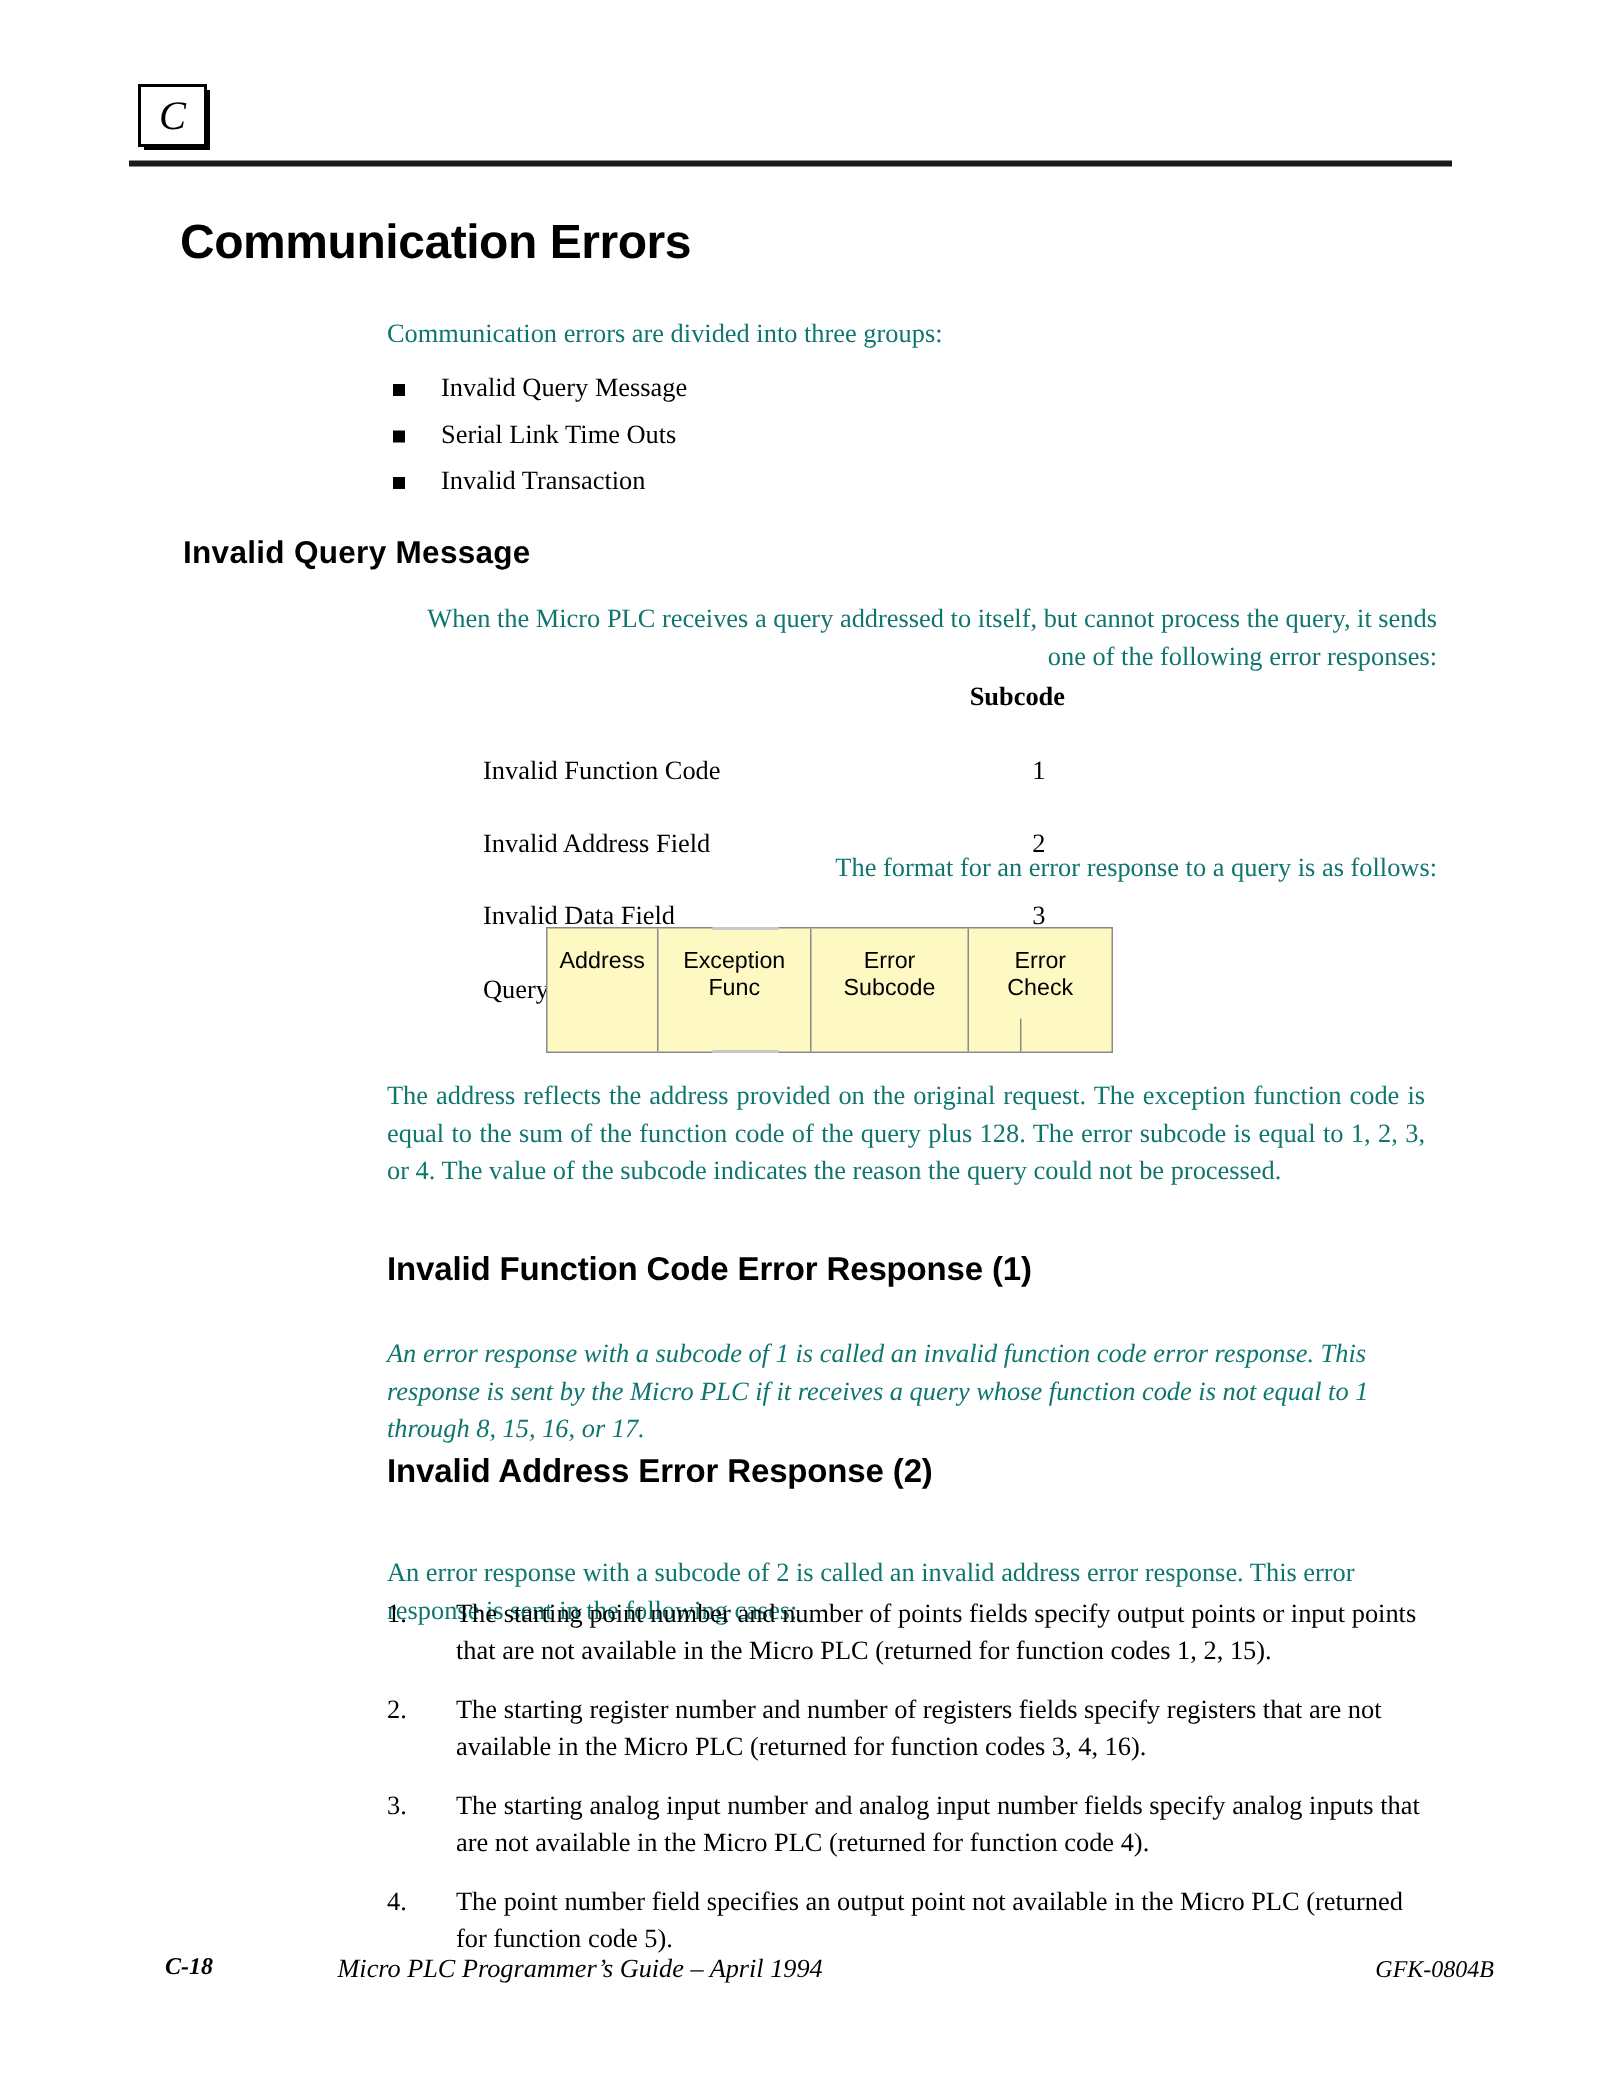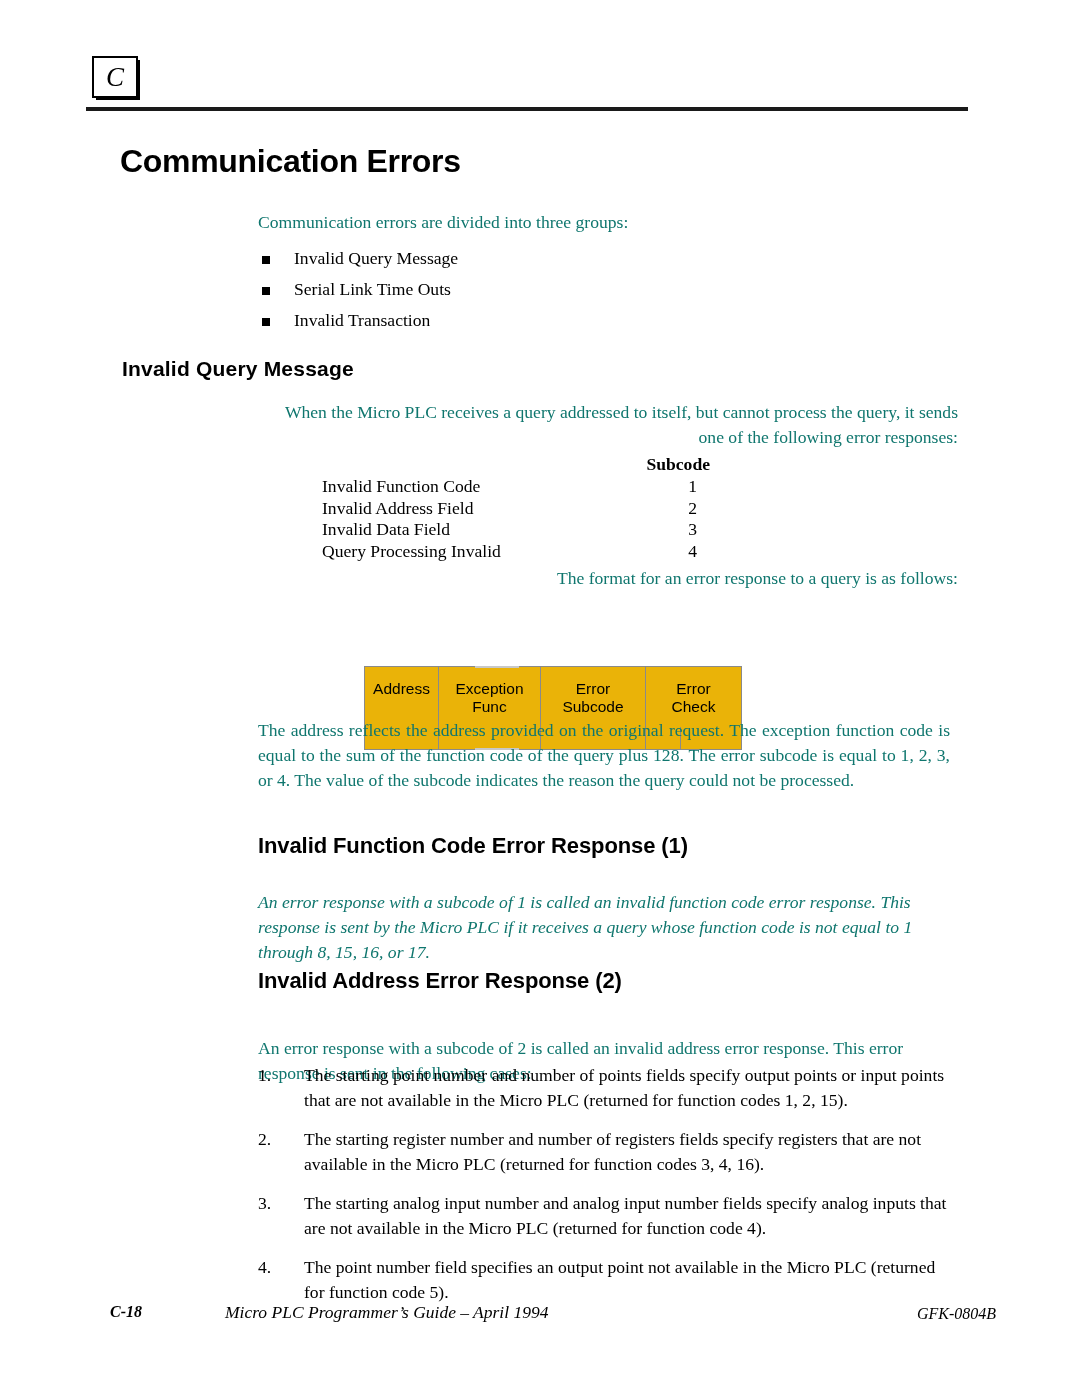--- a/index.html
+++ b/index.html
@@ -152,20 +152,21 @@
     right: 0;
     top: 0;
     font-family: "Liberation Serif", serif;
     font-weight: bold;
     font-size: 17.6px;
     line-height: 24px;
   }
   .subcode-row {
     position: relative;
     height: 21.5px;
+    margin-top: 27px;
   }
   .subcode-row .sname {
     position: absolute;
     left: 0;
     top: 0;
     font-family: "Liberation Serif", serif;
     font-size: 17.6px;
     line-height: 21.5px;
     white-space: nowrap;
   }
@@ -181,22 +182,21 @@
   
   .frame-diagram {
     position: absolute;
     left: 364px;
     top: 618px;
     width: 378px;
     height: 84px;
     border: 1px solid #8a8a8a;
     box-sizing: border-box;
     display: flex;
-    background: #eab308;
-    margin-top: 48px;
+    background: #fef9c3;
   }
   .frame-cell {
     position: relative;
     border-right: 1px solid #8a8a8a;
     box-sizing: border-box;
     font-family: "Liberation Sans", sans-serif;
     font-size: 15.5px;
     line-height: 18px;
     text-align: center;
     padding-top: 13px;

